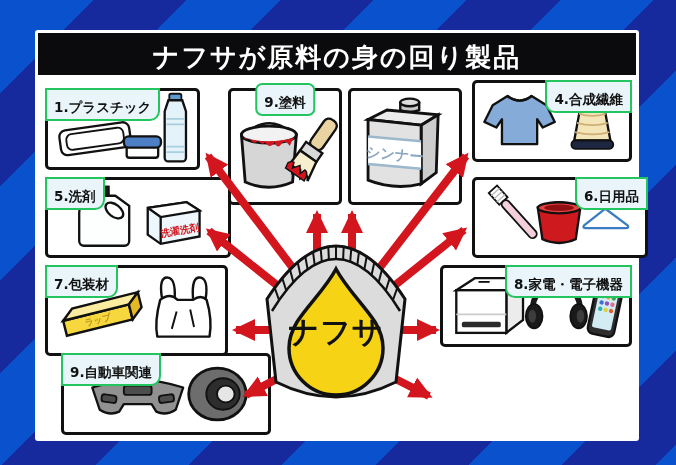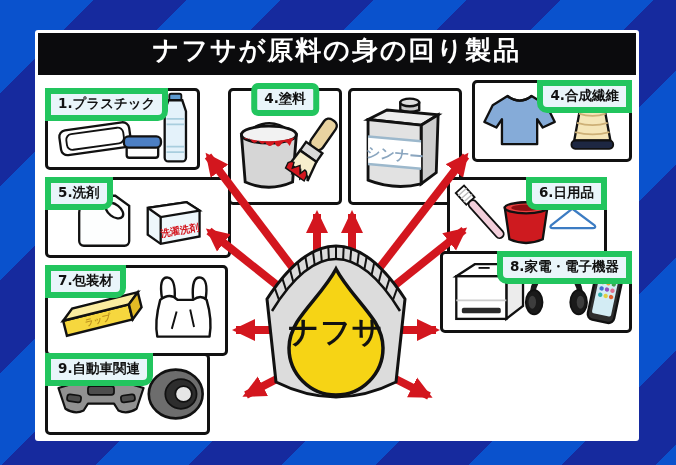--- a/index.html
+++ b/index.html
@@ -1,25 +1,25 @@
 <!DOCTYPE html>
 <html><head>
 <meta charset="utf-8">
 <style>
   *{margin:0;padding:0;box-sizing:border-box}
   html,body{width:676px;height:465px;font-family:"DejaVu Sans","Liberation Sans",sans-serif}
   .stage{position:relative;width:676px;height:465px;overflow:hidden;
     background:repeating-linear-gradient(135deg,#0a52cd 0 66px,#162a9e 66px 132px)}
   .panel{position:absolute;left:35px;top:30px;width:604px;height:411px;background:#fff;border-radius:3px}
   .title-bar{position:absolute;left:38px;top:33px;width:598px;height:42px;background:#0b0b0d;
-    display:flex;align-items:flex-start;justify-content:center;z-index:2}
+    display:flex;align-items:flex-end;justify-content:center;z-index:2}
   .title-text{color:#fff;font-weight:bold;font-size:26px;letter-spacing:2px;white-space:nowrap}
   .cat-box{position:absolute;background:#fff;border:3px solid #111;border-radius:5px;z-index:2}
-  .badge{position:absolute;background:#e9f5fa;border:6px solid #22c55e;font-weight:bold;font-size:13.5px;
-    line-height:1;padding:3px 7px 4px;white-space:nowrap;color:#111;z-index:3}
+  .badge{position:absolute;background:#e9f5fa;border:2px solid #22c55e;font-weight:bold;font-size:13.5px;
+    line-height:1;padding:11px 7px 4px;white-space:nowrap;color:#111;z-index:3}
   .badge-tl{left:-3px;top:-3px;border-radius:0 0 10px 0}
   .badge-tr{right:-3px;top:-3px;border-radius:0 0 0 10px}
   .badge-tc{left:50%;top:-8px;transform:translateX(-50%);border-radius:7px}
   .art{position:absolute;inset:0;width:100%;height:100%}
   .fig{position:absolute;inset:0;width:676px;height:465px;z-index:4;pointer-events:none}
 </style>
 </head>
 <body>
 
 <div class="stage">
@@ -42,21 +42,21 @@
       </g>
       <g>
         <rect x="128" y="3" width="13" height="7" rx="2" fill="#5e9bd0" stroke="#111" stroke-width="2"></rect>
         <path d="M127,10 h15 l4,12 v50 a4,4 0 0 1 -4,4 h-15 a4,4 0 0 1 -4,-4 v-50 Z" fill="#e4f2fa" stroke="#111" stroke-width="2.5"></path>
         <path d="M125,30 h19 M125,36 h19 M125,60 h19 M125,66 h19" stroke="#a9cede" stroke-width="2"></path>
       </g>
     </svg>
   </div>
 
   <div class="cat-box" style="left:228px;top:88px;width:114px;height:117px">
-    <span class="badge badge-tc">4.塗料</span>
+    <span class="badge badge-tc">9.塗料</span>
     <svg class="art" viewBox="0 0 114 117">
       <g>
         <path d="M14,46 Q38,24 62,42" fill="none" stroke="#111" stroke-width="2.5"></path>
         <circle cx="60" cy="43" r="3.5" fill="#fff" stroke="#111" stroke-width="2"></circle>
         <path d="M11,46 L15,96 Q40,107 65,96 L69,46 Z" fill="#d6d6d6" stroke="#111" stroke-width="3"></path>
         <ellipse cx="40" cy="46" rx="29" ry="9" fill="#f2f2f2" stroke="#111" stroke-width="3"></ellipse>
         <path d="M13,49 Q40,57 67,49 Q64,52 62,58 Q57,50 53,56 Q49,62 46,54 Q41,62 36,54 Q32,58 29,52 Q24,58 20,50 Q16,52 13,49 Z" fill="#d3161e"></path>
       </g>
       <g transform="rotate(35 80 70)">
         <rect x="73" y="22" width="15" height="36" rx="6" fill="#e9d3a0" stroke="#111" stroke-width="2.5"></rect>
@@ -108,21 +108,21 @@
       </g>
       <g>
         <path d="M88,30 L130,24 L144,33 L144,61 L102,69 L88,59 Z" fill="#eef7fb" stroke="#111" stroke-width="2.5"></path>
         <path d="M88,30 L130,24 L144,33 L102,40 L88,30" fill="#fff" stroke="#111" stroke-width="2.5"></path>
         <path d="M102,40 L102,69" stroke="#111" stroke-width="2.5"></path>
         <text x="123" y="58" font-size="10.5" font-weight="bold" fill="#d3161e" text-anchor="middle" transform="rotate(-10 123 56)">洗濯洗剤</text>
       </g>
     </svg>
   </div>
 
-  <div class="cat-box" style="left:447px;top:177px;width:160px;height:81px">
+  <div class="cat-box" style="left:472px;top:177px;width:176px;height:81px">
     <span class="badge badge-tr">6.日用品</span>
     <svg class="art" viewBox="0 0 160 81">
       <g transform="translate(12,6) rotate(48)">
         <rect x="0" y="0" width="17" height="12" fill="#fff" stroke="#111" stroke-width="2"></rect>
         <path d="M4,0 v12 M8.5,0 v12 M13,0 v12" stroke="#bbb" stroke-width="1.5"></path>
         <rect x="17" y="2" width="52" height="9" rx="4.5" fill="#f3cfdb" stroke="#111" stroke-width="2"></rect>
       </g>
       <g>
         <path d="M58,31 Q79,17 100,31" fill="none" stroke="#111" stroke-width="2.5"></path>
         <path d="M56,30 L61,64 Q79,72 97,64 L102,30 Z" fill="#ce1a1f" stroke="#111" stroke-width="2.5"></path>
@@ -147,21 +147,21 @@
       </g>
       <g fill="#fff" stroke="#111" stroke-width="2.5" stroke-linejoin="round">
         <path d="M116,30 Q110,52 113,68 L167,68 Q170,50 164,30 Q158,24 150,30 L134,30 Q126,22 116,30 Z"></path>
         <path d="M118,29 Q114,6 124,7 Q132,8 131,28" fill="none"></path>
         <path d="M150,29 Q148,5 158,7 Q166,9 163,29" fill="none"></path>
         <path d="M133,42 L128,60 M147,40 L151,58" fill="none" stroke-width="2"></path>
       </g>
     </svg>
   </div>
 
-  <div class="cat-box" style="left:440px;top:251px;width:192px;height:82px">
+  <div class="cat-box" style="left:440px;top:265px;width:192px;height:82px">
     <span class="badge badge-tr">8.家電・電子機器</span>
     <svg class="art" viewBox="0 0 192 82">
       <g>
         <path d="M10,24 L30,11 L82,11 L64,24 Z" fill="#fff" stroke="#111" stroke-width="2.5"></path>
         <path d="M64,24 L82,11 L82,56 L64,70 Z" fill="#ececec" stroke="#111" stroke-width="2.5"></path>
         <rect x="10" y="24" width="54" height="46" fill="#fff" stroke="#111" stroke-width="2.5"></rect>
         <path d="M34,15 l12,0" stroke="#111" stroke-width="2"></path>
         <rect x="16" y="58" width="42" height="6" rx="2" fill="#2a2a2a"></rect>
         <path d="M10,50 h54" stroke="#ccc" stroke-width="2"></path>
       </g>
@@ -181,21 +181,21 @@
         <circle cx="165" cy="38" r="2.4" fill="#4070d0"></circle>
           <circle cx="171" cy="38" r="2.4" fill="#9050c0"></circle>
           <circle cx="177" cy="38" r="2.4" fill="#e07090"></circle>
         <circle cx="165" cy="45" r="2.4" fill="#30b0b0"></circle>
           <circle cx="171" cy="45" r="2.4" fill="#e0d040"></circle>
           <circle cx="177" cy="45" r="2.4" fill="#e06030"></circle>
       </g>
     </svg>
   </div>
 
-  <div class="cat-box" style="left:45px;top:353px;width:165px;height:82px">
+  <div class="cat-box" style="left:61px;top:353px;width:210px;height:82px">
     <span class="badge badge-tl">9.自動車関連</span>
     <svg class="art" viewBox="0 0 183 82">
       <g>
         <path d="M12,34 Q61,18 110,34 L102,58 Q91,65 81,60 L76,52 L46,52 L41,60 Q31,65 20,58 Z" fill="#919191" stroke="#111" stroke-width="2.5" stroke-linejoin="round"></path>
         <rect x="46" y="32" width="30" height="10" rx="3" fill="#4d4d4d" stroke="#111" stroke-width="2"></rect>
         <rect x="22" y="42" width="16" height="8" rx="3" fill="#4d4d4d" stroke="#111" stroke-width="2" transform="rotate(8 30 46)"></rect>
         <rect x="84" y="42" width="16" height="8" rx="3" fill="#4d4d4d" stroke="#111" stroke-width="2" transform="rotate(-8 92 46)"></rect>
       </g>
       <g>
         <ellipse cx="147" cy="41" rx="31" ry="28" fill="#6d6d6d" stroke="#111" stroke-width="3"></ellipse>

